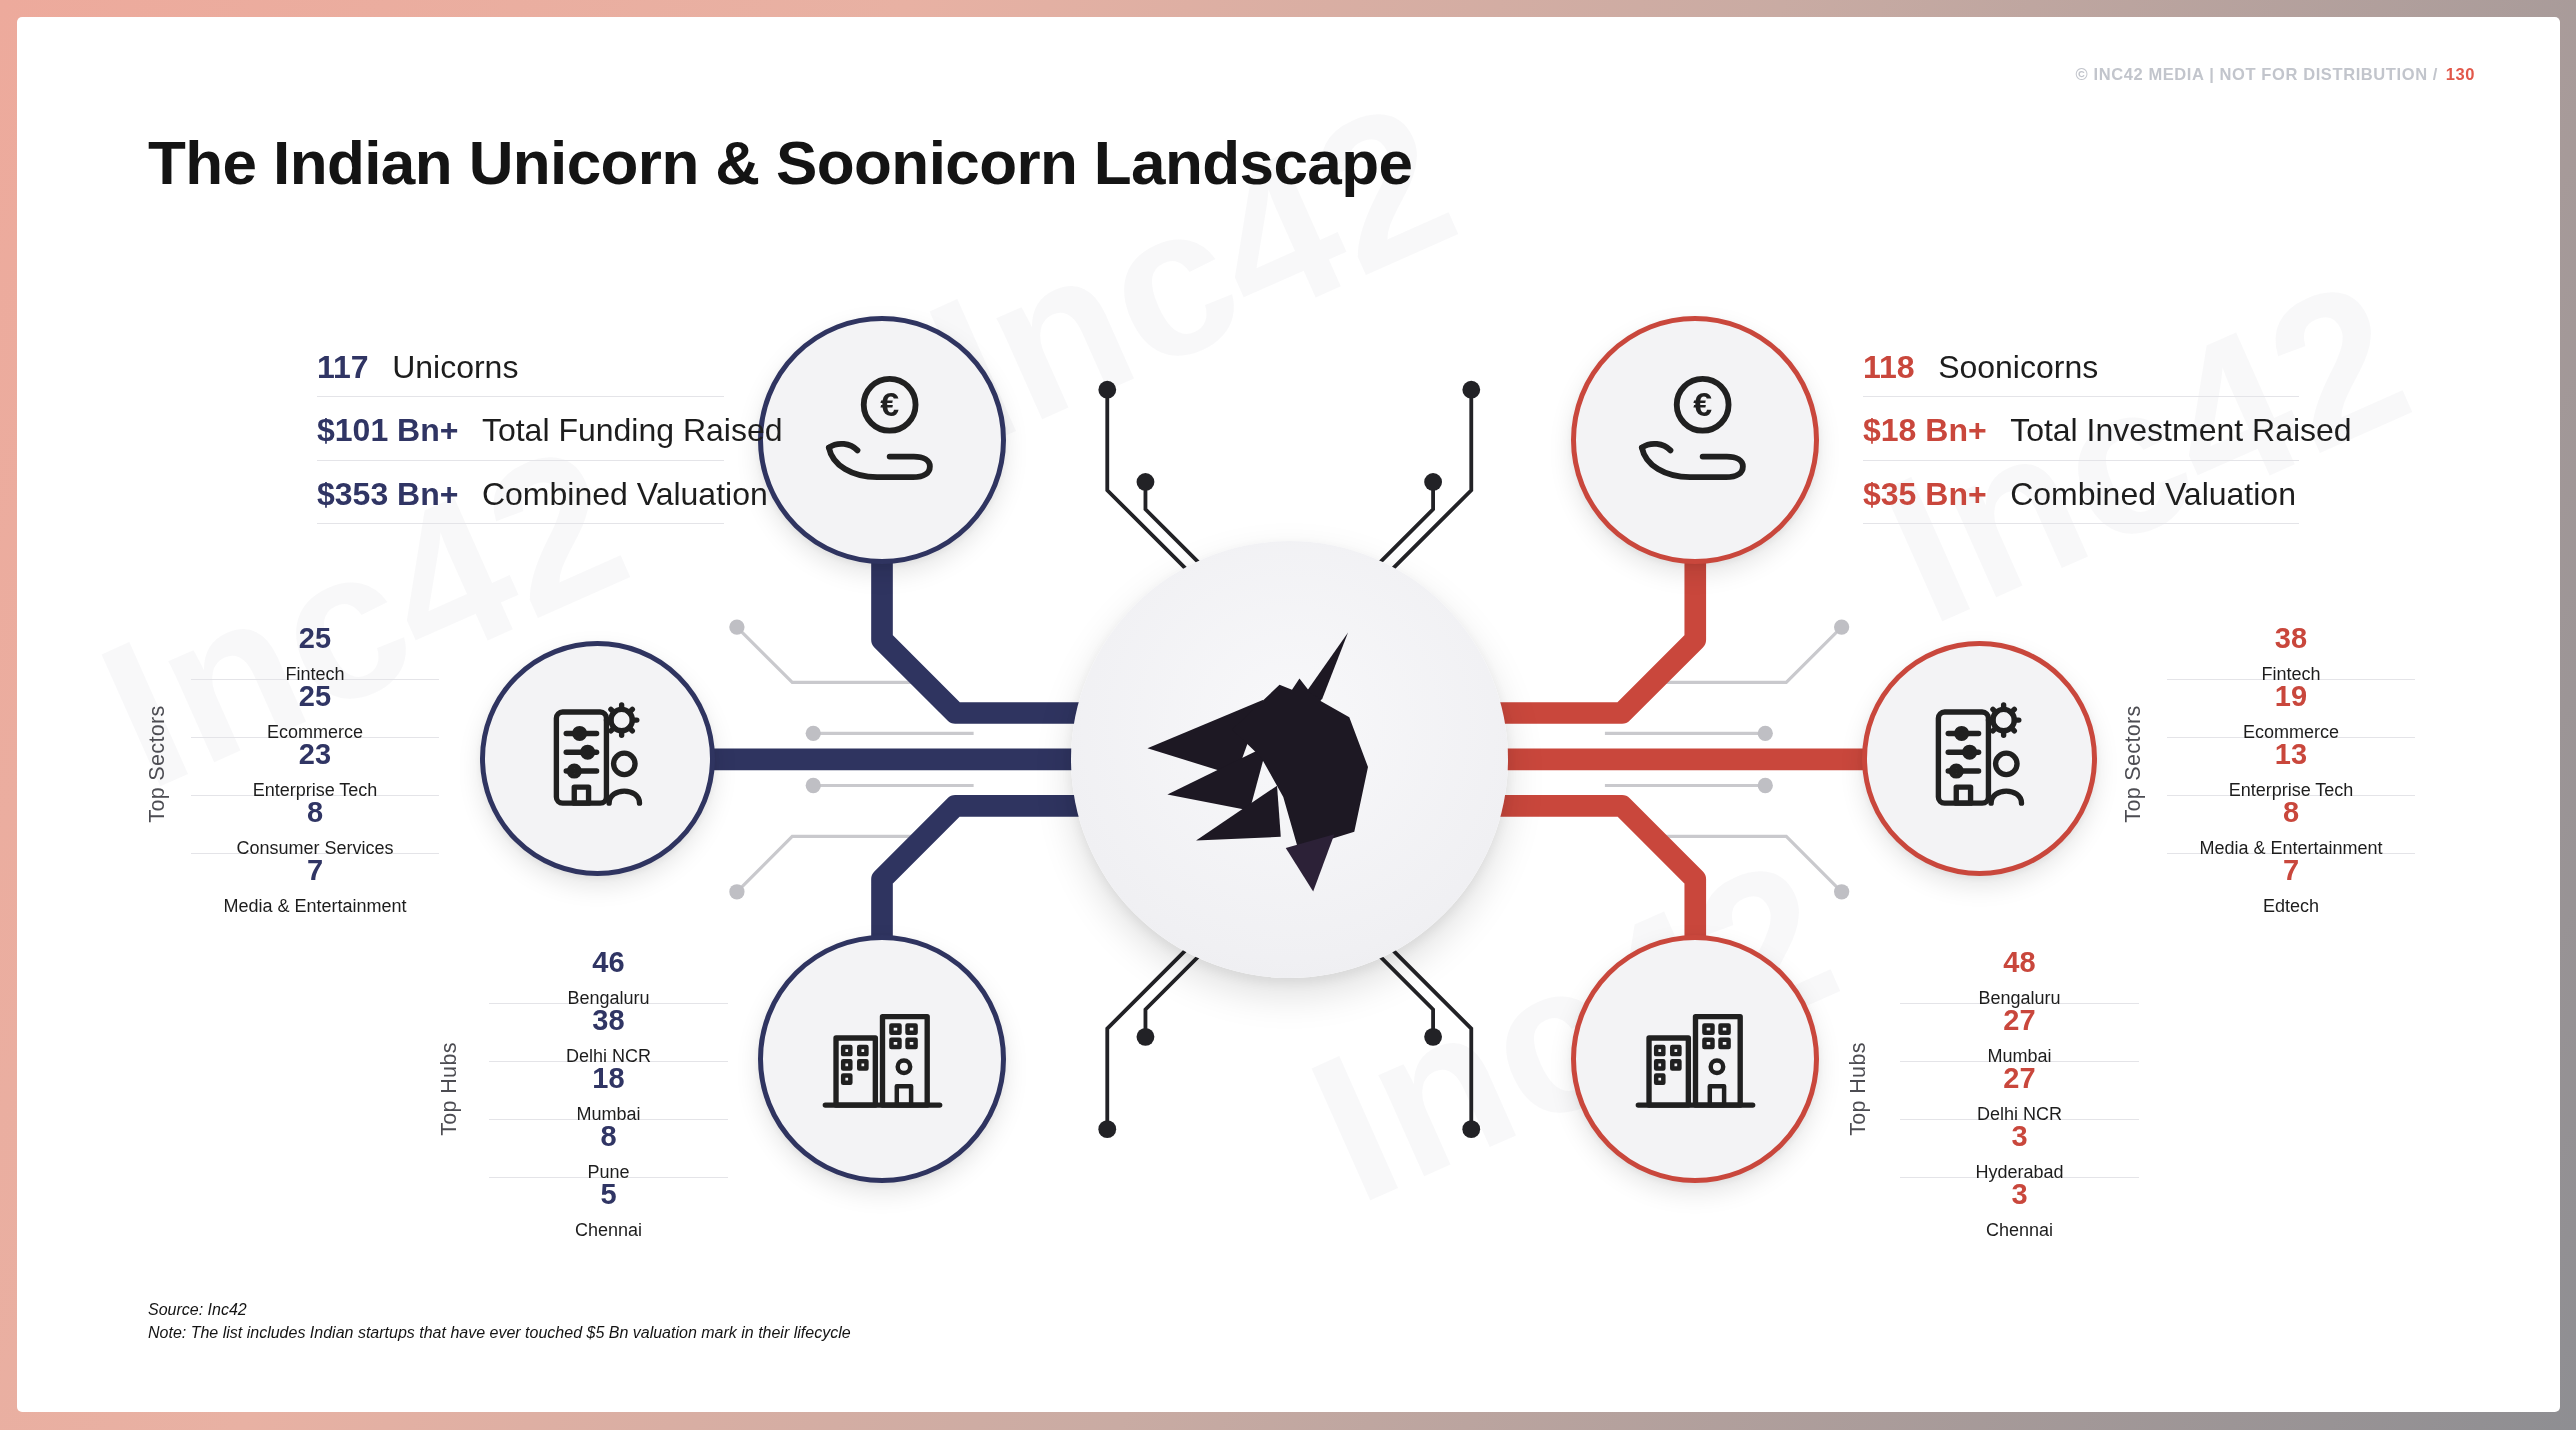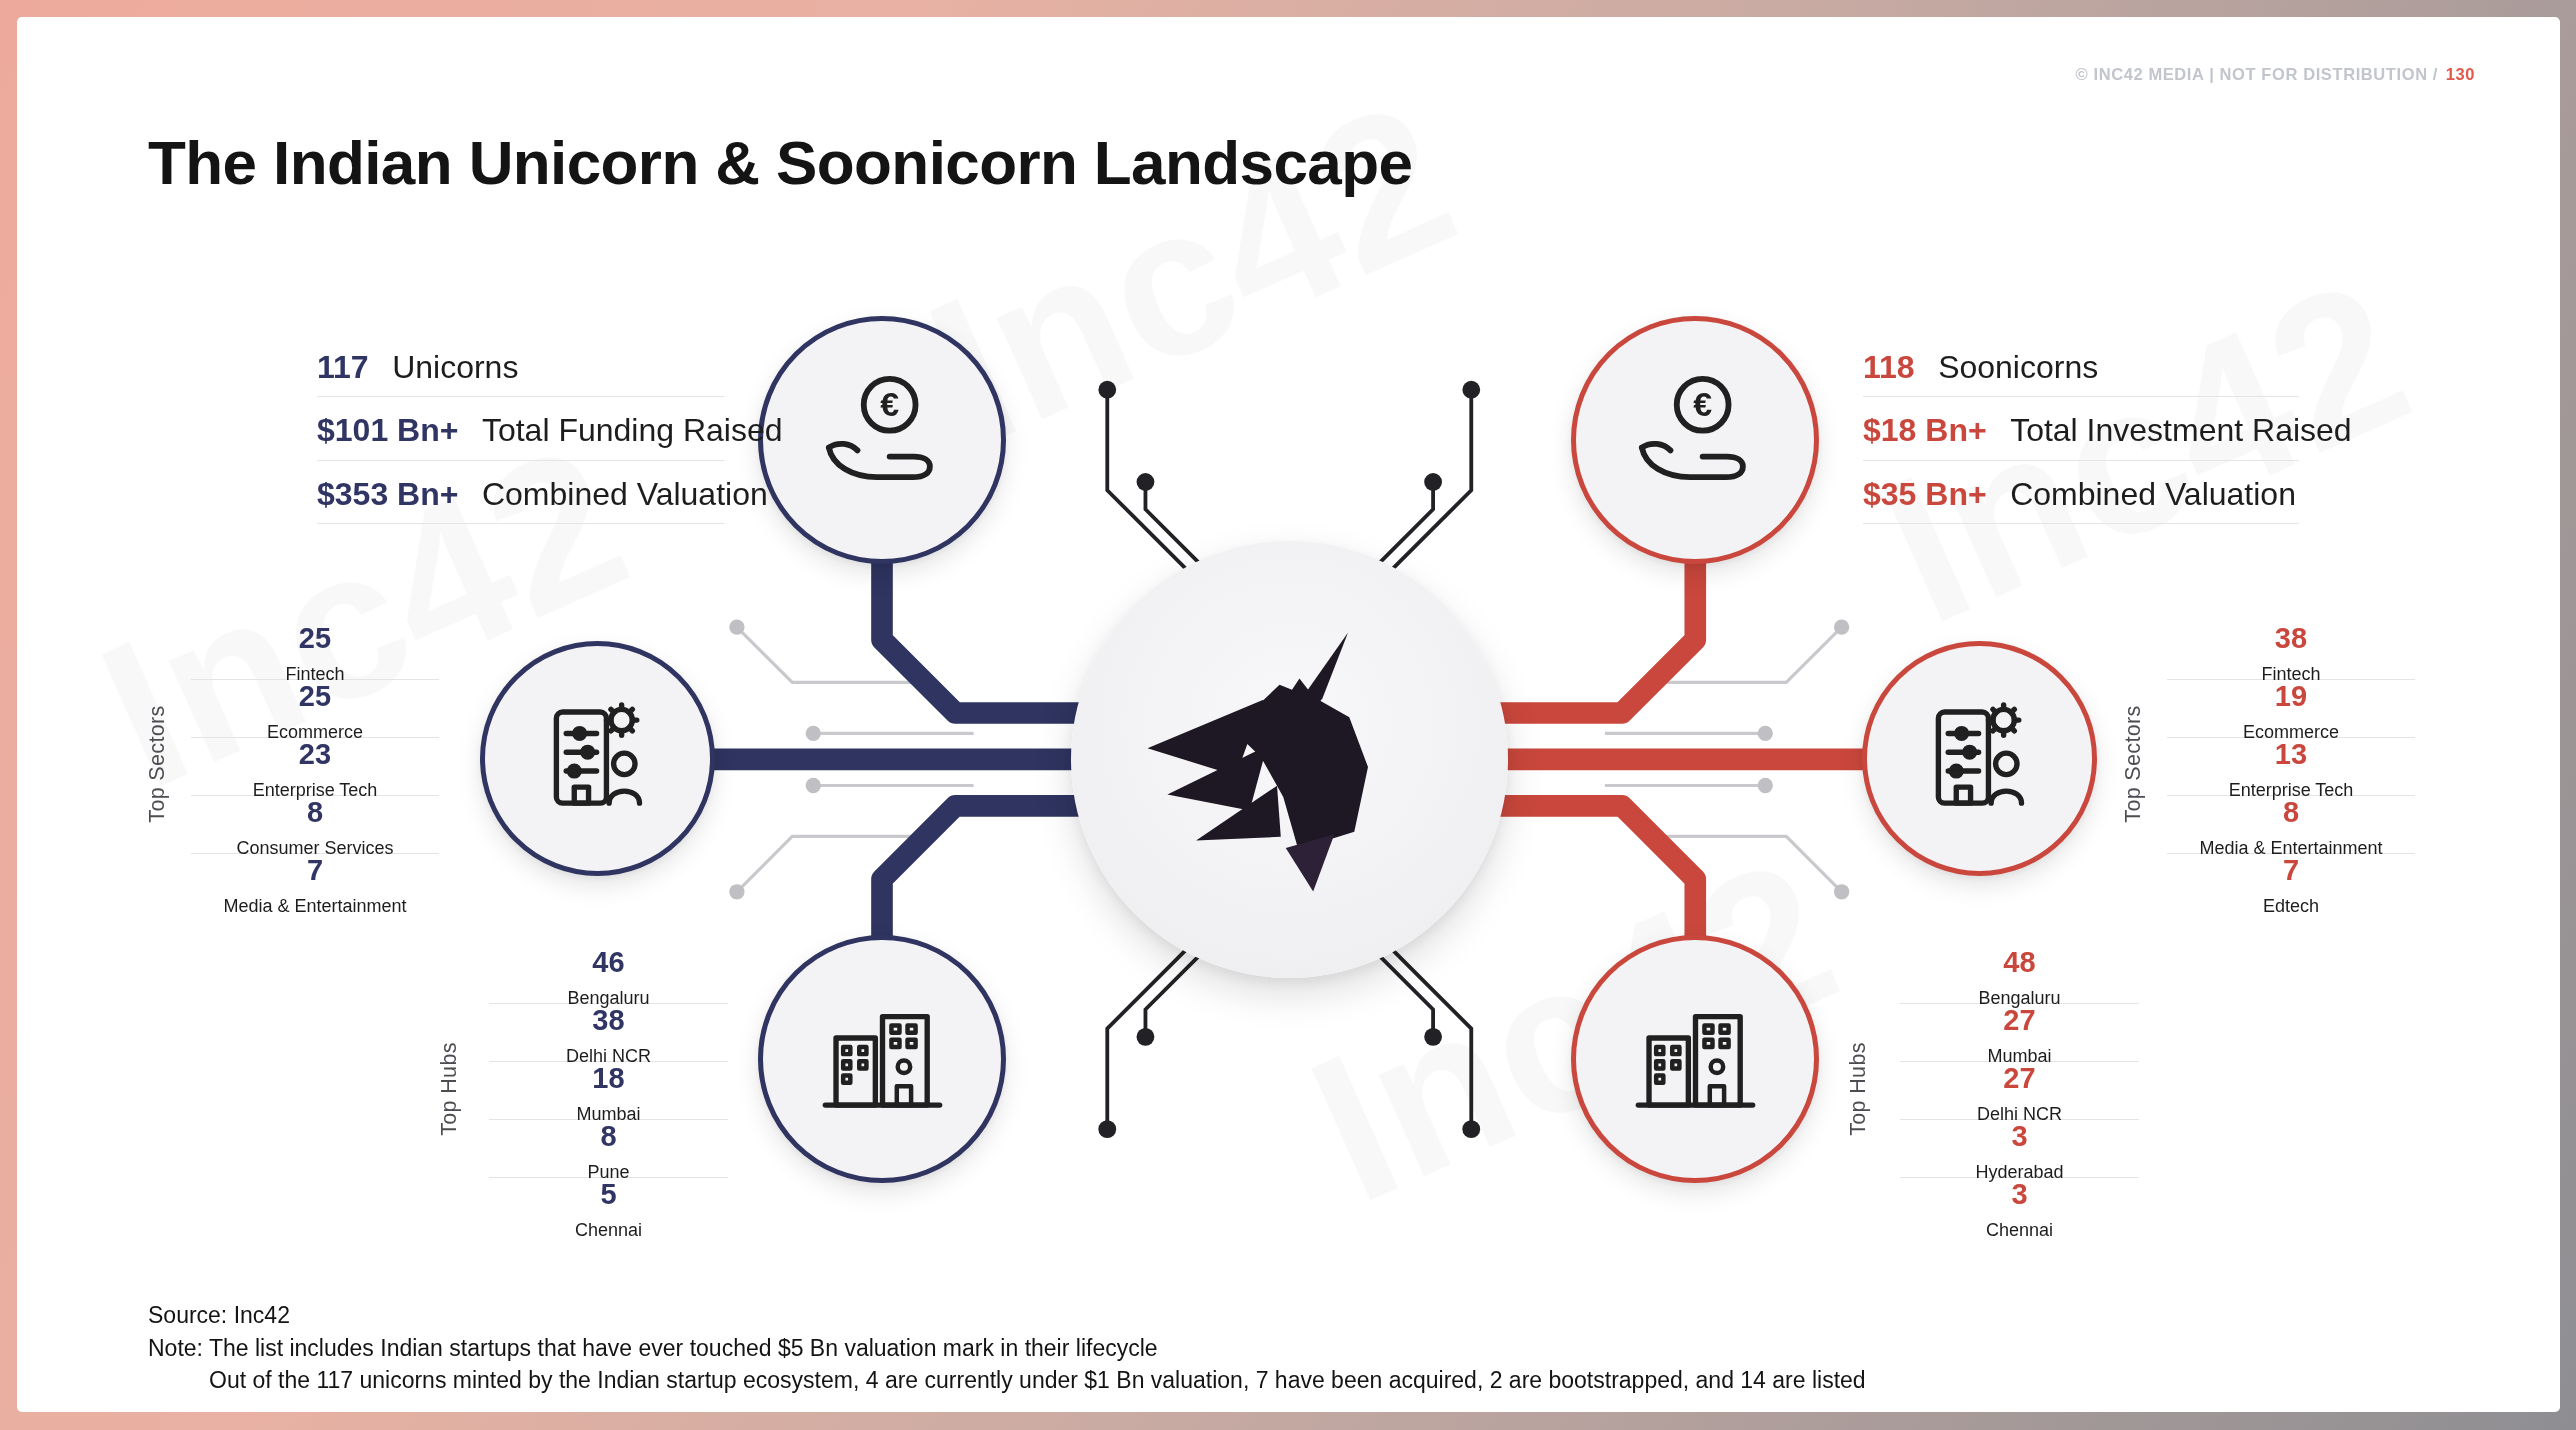--- a/index.html
+++ b/index.html
@@ -39,21 +39,21 @@
   .sectors-right{left:2167px;top:622px;width:248px;}
   .hubs-right{left:1900px;top:946px;width:239px;}
 
   .vlabel{position:absolute;z-index:3;font-size:21.6px;color:#4c4c52;letter-spacing:0.3px;
           transform:translate(-50%,-50%) rotate(-90deg);white-space:nowrap;}
   .vlabel-sectors-left{left:157px;top:764px;}
   .vlabel-hubs-left{left:449px;top:1089px;}
   .vlabel-sectors-right{left:2133px;top:764px;}
   .vlabel-hubs-right{left:1858px;top:1089px;}
 
-  .footer{position:absolute;left:148px;top:1299px;z-index:3;font-size:23px;color:#141414;line-height:1.42;}
+  .footer{position:absolute;left:148px;top:1299px;z-index:3;font-size:16px;color:#141414;line-height:1.42;font-style:italic;}
   .footer .indent{padding-left:61px;}
 
   .node{position:absolute;border-radius:50%;background:#f3f3f5;box-sizing:border-box;z-index:2;
         display:flex;align-items:center;justify-content:center;
         box-shadow:0 10.2px 24px rgba(0,0,0,0.10),0 2.5px 6.4px rgba(0,0,0,0.05);}
   .node-unicorn{border:5.7px solid #2f3460;}
   .node-soonicorn{border:5.7px solid #c9473c;}
   .node svg{width:143px;height:143px;}
   .n-lt{left:758px;top:316px;width:248px;height:248px;}
   .n-lm{left:480px;top:641px;width:235px;height:235px;}
@@ -396,16 +396,15 @@
     </div>
     <div class="list-row">
       <span class="list-value soonicorn-color">3</span>
       <span class="list-label">Chennai</span>
     </div>
   </div>
 
   <div class="footer">
     <div>Source: Inc42</div>
     <div>Note: The list includes Indian startups that have ever touched $5 Bn valuation mark in their lifecycle</div>
-    <div class="indent">Out of the 117 unicorns minted by the Indian startup ecosystem, 4 are currently under $1 Bn valuation, 7 have been acquired, 2 are bootstrapped, and 14 are listed</div>
   </div>
 </div>
 
 
 </body></html>

